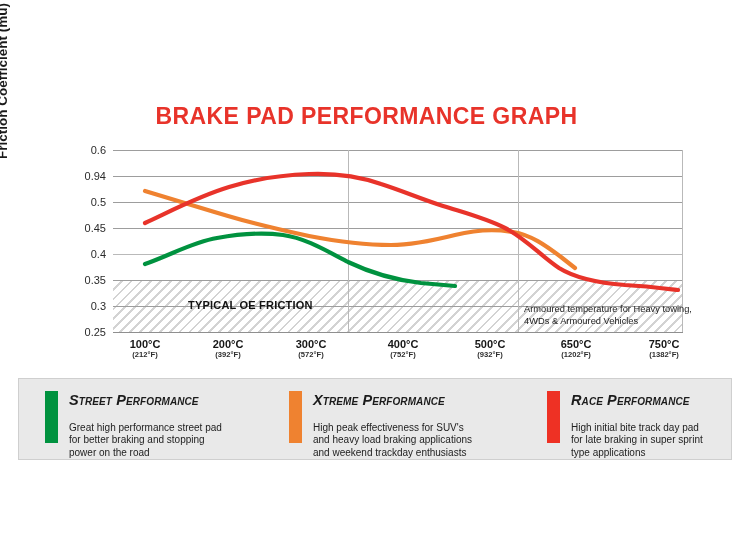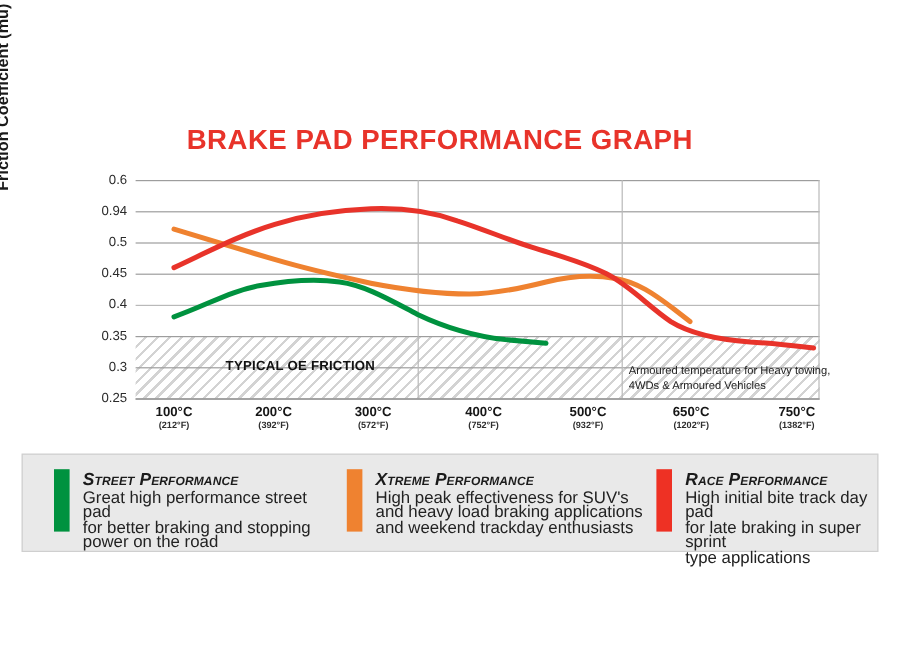--- a/index.html
+++ b/index.html
@@ -174,24 +174,25 @@
     font-size: 14.5px;
     font-weight: bold;
     font-style: italic;
     font-variant: small-caps;
     color: #1b1b1b;
     letter-spacing: 0.1px;
     margin-bottom: 0;
     white-space: nowrap;
   }
   .legend-desc {
-    font-size: 14px;
+    font-size: 10px;
     line-height: 12.4px;
     color: #222222;
     white-space: pre-line;
+    margin-top: 14px;
   }
 
   svg { display: block; }
 </style>
 </head>
 <body>
 
 <div class="page">
 
   <div class="chart-title">BRAKE PAD PERFORMANCE GRAPH</div>

